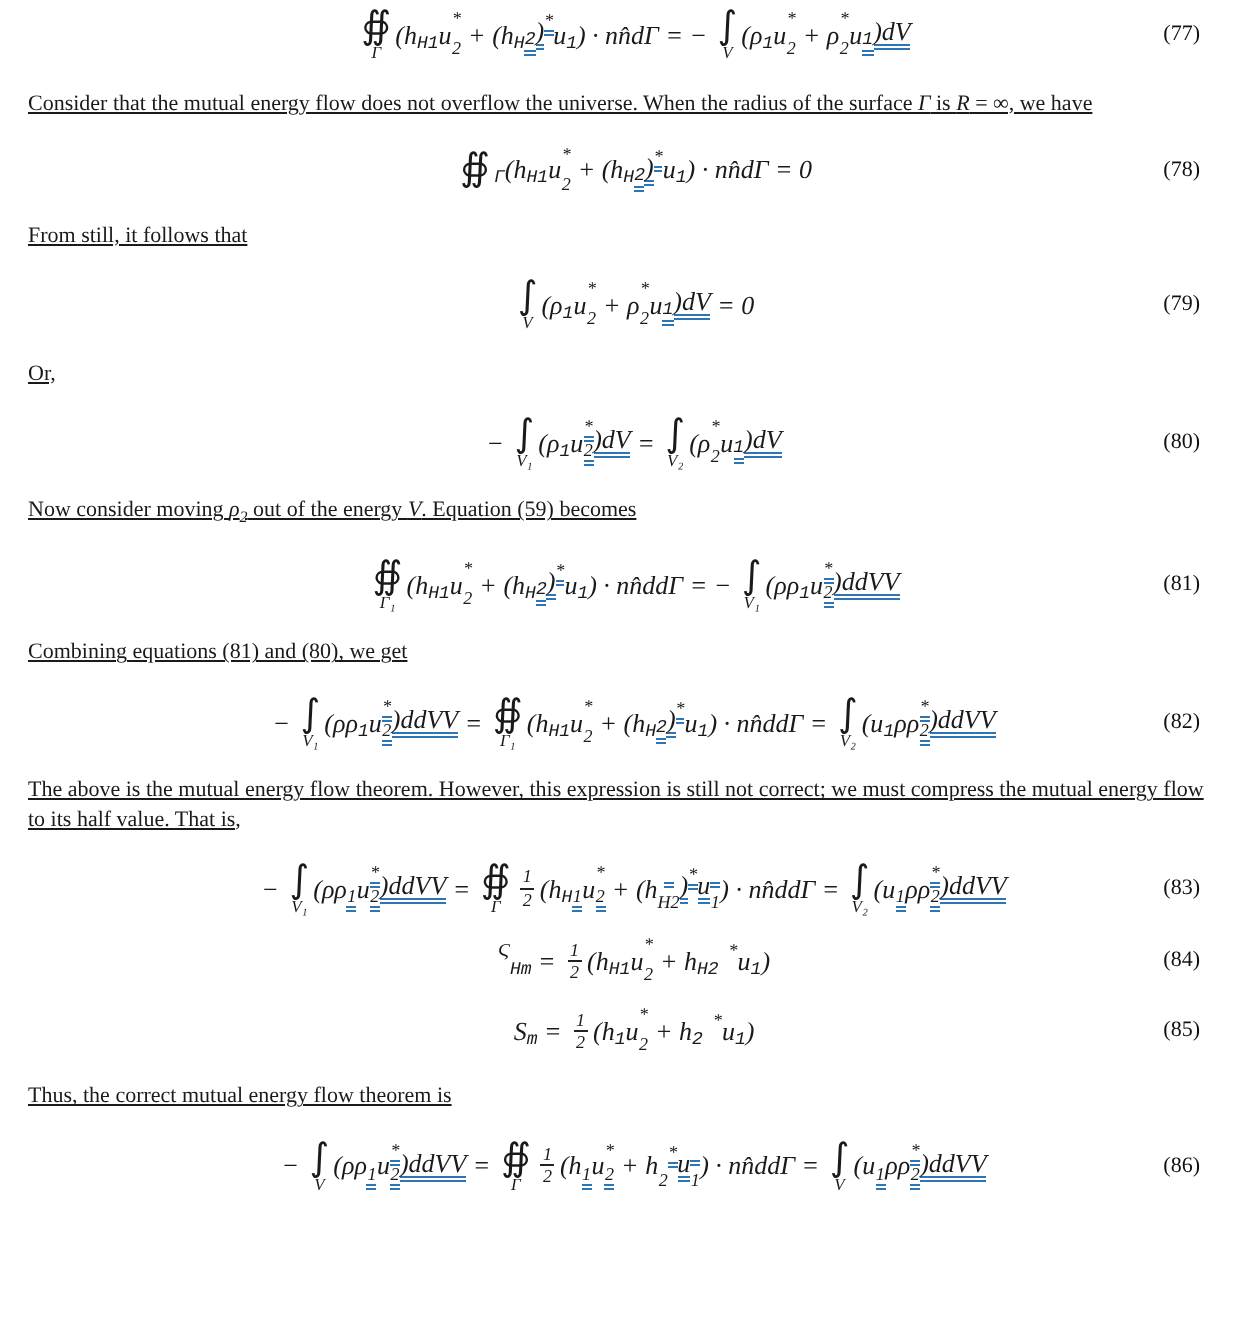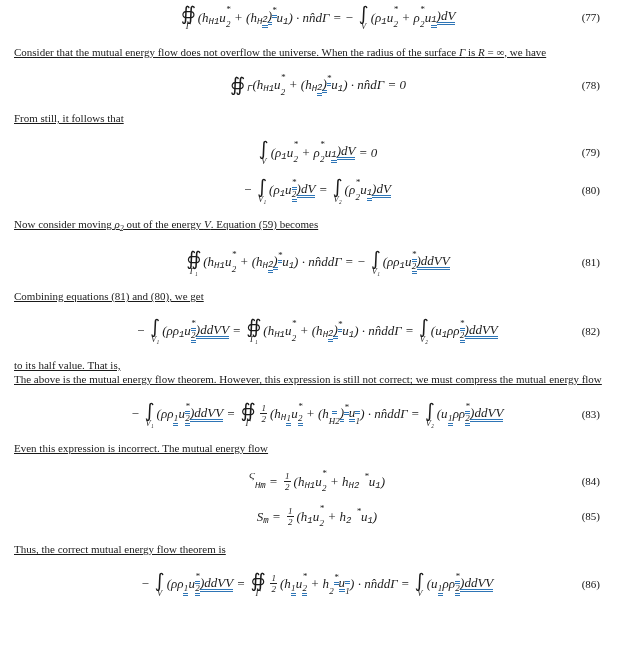--- a/index.html
+++ b/index.html
@@ -44,37 +44,37 @@
   <div>
       <div class="eq block"><span class="eq-body"><span class="opc"><span class="opsym">∯</span><span class="opsub">Γ</span></span><span class="mt">(h</span><span class="ms">H1</span><span class="mt">u</span><span class="vcell"><span class="vt">*</span><span class="vb">2</span></span><span class="mt"> + (h</span><span class="ms">H</span><span class="ms bu">2</span><span class="mt bu">)</span><span class="mp bu">*</span><span class="mt">u</span><span class="ms">1</span><span class="mt">) · nn̂dΓ = − </span><span class="opc"><span class="opsym">∫</span><span class="opsub">V</span></span><span class="mt">(ρ</span><span class="ms">1</span><span class="mt">u</span><span class="vcell"><span class="vt">*</span><span class="vb">2</span></span><span class="mt"> + ρ</span><span class="vcell"><span class="vt">*</span><span class="vb">2</span></span><span class="mt">u</span><span class="ms bu">1</span><span class="mt bu">)dV</span></span><span class="eq-num">(77)</span></div>
       <div class="para block">
         <div class="pline"><span>Consider that the mutual energy flow does not overflow the universe. When the radius of the surface </span><span class="it">Γ</span><span> is </span><span class="it">R</span><span> = ∞, we have</span></div>
       </div>
       <div class="eq block"><span class="eq-body"><span class="opc"><span class="opsym">∯</span></span><span class="ms">Γ</span><span class="mt">(h</span><span class="ms">H1</span><span class="mt">u</span><span class="vcell"><span class="vt">*</span><span class="vb">2</span></span><span class="mt"> + (h</span><span class="ms">H</span><span class="ms bu">2</span><span class="mt bu">)</span><span class="mp bu">*</span><span class="mt">u</span><span class="ms">1</span><span class="mt">) · nn̂dΓ = 0</span></span><span class="eq-num">(78)</span></div>
       <div class="para block">
         <div class="pline"><span>From still, it follows that</span></div>
       </div>
       <div class="eq block"><span class="eq-body"><span class="opc"><span class="opsym">∫</span><span class="opsub">V</span></span><span class="mt">(ρ</span><span class="ms">1</span><span class="mt">u</span><span class="vcell"><span class="vt">*</span><span class="vb">2</span></span><span class="mt"> + ρ</span><span class="vcell"><span class="vt">*</span><span class="vb">2</span></span><span class="mt">u</span><span class="ms bu">1</span><span class="mt bu">)dV</span><span class="mt"> = 0</span></span><span class="eq-num">(79)</span></div>
+      <div class="para block">
+        <div class="pline"><span>Or,</span></div>
+      </div>
       <div class="eq block"><span class="eq-body"><span class="mt">− </span><span class="opc"><span class="opsym">∫</span><span class="opsub">V₁</span></span><span class="mt">(ρ</span><span class="ms">1</span><span class="mt">u</span><span class="vcell"><span class="vt bu">*</span><span class="vb bu">2</span></span><span class="mt bu">)dV</span><span class="mt"> = </span><span class="opc"><span class="opsym">∫</span><span class="opsub">V₂</span></span><span class="mt">(ρ</span><span class="vcell"><span class="vt">*</span><span class="vb">2</span></span><span class="mt">u</span><span class="ms bu">1</span><span class="mt bu">)dV</span></span><span class="eq-num">(80)</span></div>
       <div class="para block">
         <div class="pline"><span>Now consider moving </span><span class="it">ρ</span><span class="it psub">2</span><span> out of the energy </span><span class="it">V</span><span>. Equation (59) becomes</span></div>
       </div>
       <div class="eq block"><span class="eq-body"><span class="opc"><span class="opsym">∯</span><span class="opsub">Γ₁</span></span><span class="mt">(h</span><span class="ms">H1</span><span class="mt">u</span><span class="vcell"><span class="vt">*</span><span class="vb">2</span></span><span class="mt"> + (h</span><span class="ms">H</span><span class="ms bu">2</span><span class="mt bu">)</span><span class="mp bu">*</span><span class="mt">u</span><span class="ms">1</span><span class="mt">) · nn̂ddΓ = − </span><span class="opc"><span class="opsym">∫</span><span class="opsub">V₁</span></span><span class="mt">(ρρ</span><span class="ms">1</span><span class="mt">u</span><span class="vcell"><span class="vt bu">*</span><span class="vb bu">2</span></span><span class="mt bu">)ddVV</span></span><span class="eq-num">(81)</span></div>
       <div class="para block">
         <div class="pline"><span>Combining equations (81) and (80), we get</span></div>
       </div>
       <div class="eq block"><span class="eq-body"><span class="mt">− </span><span class="opc"><span class="opsym">∫</span><span class="opsub">V₁</span></span><span class="mt">(ρρ</span><span class="ms">1</span><span class="mt">u</span><span class="vcell"><span class="vt bu">*</span><span class="vb bu">2</span></span><span class="mt bu">)ddVV</span><span class="mt"> = </span><span class="opc"><span class="opsym">∯</span><span class="opsub">Γ₁</span></span><span class="mt">(h</span><span class="ms">H1</span><span class="mt">u</span><span class="vcell"><span class="vt">*</span><span class="vb">2</span></span><span class="mt"> + (h</span><span class="ms">H</span><span class="ms bu">2</span><span class="mt bu">)</span><span class="mp bu">*</span><span class="mt">u</span><span class="ms">1</span><span class="mt">) · nn̂ddΓ = </span><span class="opc"><span class="opsym">∫</span><span class="opsub">V₂</span></span><span class="mt">(u</span><span class="ms">1</span><span class="mt">ρρ</span><span class="vcell"><span class="vt bu">*</span><span class="vb bu">2</span></span><span class="mt bu">)ddVV</span></span><span class="eq-num">(82)</span></div>
       <div class="para block">
+        <div class="pline"><span>The above is the mutual energy flow theorem. However, this expression is still not correct; we must compress the mutual energy flow</span></div>
         <div class="pline"><span>to its half value. That is,</span></div>
-        <div class="pline"><span>The above is the mutual energy flow theorem. However, this expression is still not correct; we must compress the mutual energy flow</span></div>
       </div>
       <div class="eq block"><span class="eq-body"><span class="mt">− </span><span class="opc"><span class="opsym">∫</span><span class="opsub">V₁</span></span><span class="mt">(ρρ</span><span class="vcell"><span class="vt"> </span><span class="vb bu">1</span></span><span class="mt">u</span><span class="vcell"><span class="vt bu">*</span><span class="vb bu">2</span></span><span class="mt bu">)ddVV</span><span class="mt"> = </span><span class="opc"><span class="opsym">∯</span><span class="opsub">Γ</span></span><span class="frac"><span class="ft">1</span><span class="fb">2</span></span><span class="mt">(h</span><span class="ms">H</span><span class="vcell"><span class="vt"> </span><span class="vb bu">1</span></span><span class="mt">u</span><span class="vcell"><span class="vt">*</span><span class="vb bu">2</span></span><span class="mt"> + (h</span><span class="vcell"><span class="vt bu">  </span><span class="vb">H2</span></span><span class="mt bu">)</span><span class="mp bu">*</span><span class="mt bu">u</span><span class="vcell"><span class="vt bu"> </span><span class="vb">1</span></span><span class="mt">) · nn̂ddΓ = </span><span class="opc"><span class="opsym">∫</span><span class="opsub">V₂</span></span><span class="mt">(u</span><span class="vcell"><span class="vt"> </span><span class="vb bu">1</span></span><span class="mt">ρρ</span><span class="vcell"><span class="vt bu">*</span><span class="vb bu">2</span></span><span class="mt bu">)ddVV</span></span><span class="eq-num">(83)</span></div>
-      <div class="para block">
-        <div class="pline"><span>Even this expression is incorrect. The mutual energy flow</span></div>
-      </div>
       <div class="eq block"><span class="eq-body"><span class="mp">Ϛ</span><span class="ms">Hm</span><span class="mt"> = </span><span class="frac"><span class="ft">1</span><span class="fb">2</span></span><span class="mt">(h</span><span class="ms">H1</span><span class="mt">u</span><span class="vcell"><span class="vt">*</span><span class="vb">2</span></span><span class="mt"> + h</span><span class="ms">H2</span><span class="spc" style="width: 5px;"></span><span class="mp">*</span><span class="mt">u</span><span class="ms">1</span><span class="mt">)</span></span><span class="eq-num">(84)</span></div>
       <div class="eq block"><span class="eq-body"><span class="mt">S</span><span class="ms">m</span><span class="mt"> = </span><span class="frac"><span class="ft">1</span><span class="fb">2</span></span><span class="mt">(h</span><span class="ms">1</span><span class="mt">u</span><span class="vcell"><span class="vt">*</span><span class="vb">2</span></span><span class="mt"> + h</span><span class="ms">2</span><span class="spc" style="width: 5px;"></span><span class="mp">*</span><span class="mt">u</span><span class="ms">1</span><span class="mt">)</span></span><span class="eq-num">(85)</span></div>
       <div class="para block">
         <div class="pline"><span>Thus, the correct mutual energy flow theorem is</span></div>
       </div>
       <div class="eq block"><span class="eq-body"><span class="mt">− </span><span class="opc"><span class="opsym">∫</span><span class="opsub">V</span></span><span class="mt">(ρρ</span><span class="vcell"><span class="vt"> </span><span class="vb bu">1</span></span><span class="mt">u</span><span class="vcell"><span class="vt bu">*</span><span class="vb bu">2</span></span><span class="mt bu">)ddVV</span><span class="mt"> = </span><span class="opc"><span class="opsym">∯</span><span class="opsub">Γ</span></span><span class="frac"><span class="ft">1</span><span class="fb">2</span></span><span class="mt">(h</span><span class="vcell"><span class="vt"> </span><span class="vb bu">1</span></span><span class="mt">u</span><span class="vcell"><span class="vt">*</span><span class="vb bu">2</span></span><span class="mt"> + h</span><span class="vcell"><span class="vt"> </span><span class="vb">2</span></span><span class="mp bu">*</span><span class="mt bu">u</span><span class="vcell"><span class="vt bu"> </span><span class="vb">1</span></span><span class="mt">) · nn̂ddΓ = </span><span class="opc"><span class="opsym">∫</span><span class="opsub">V</span></span><span class="mt">(u</span><span class="vcell"><span class="vt"> </span><span class="vb bu">1</span></span><span class="mt">ρρ</span><span class="vcell"><span class="vt bu">*</span><span class="vb bu">2</span></span><span class="mt bu">)ddVV</span></span><span class="eq-num">(86)</span></div>
     </div>
 </div>
 
 </body></html>

